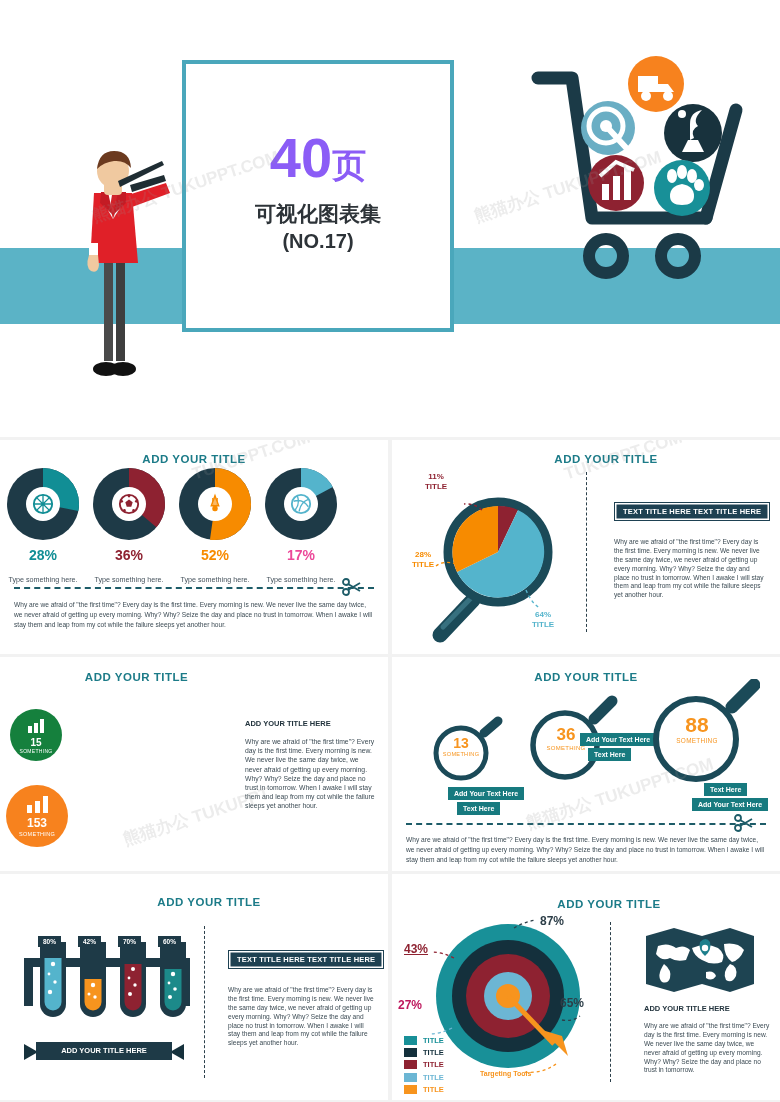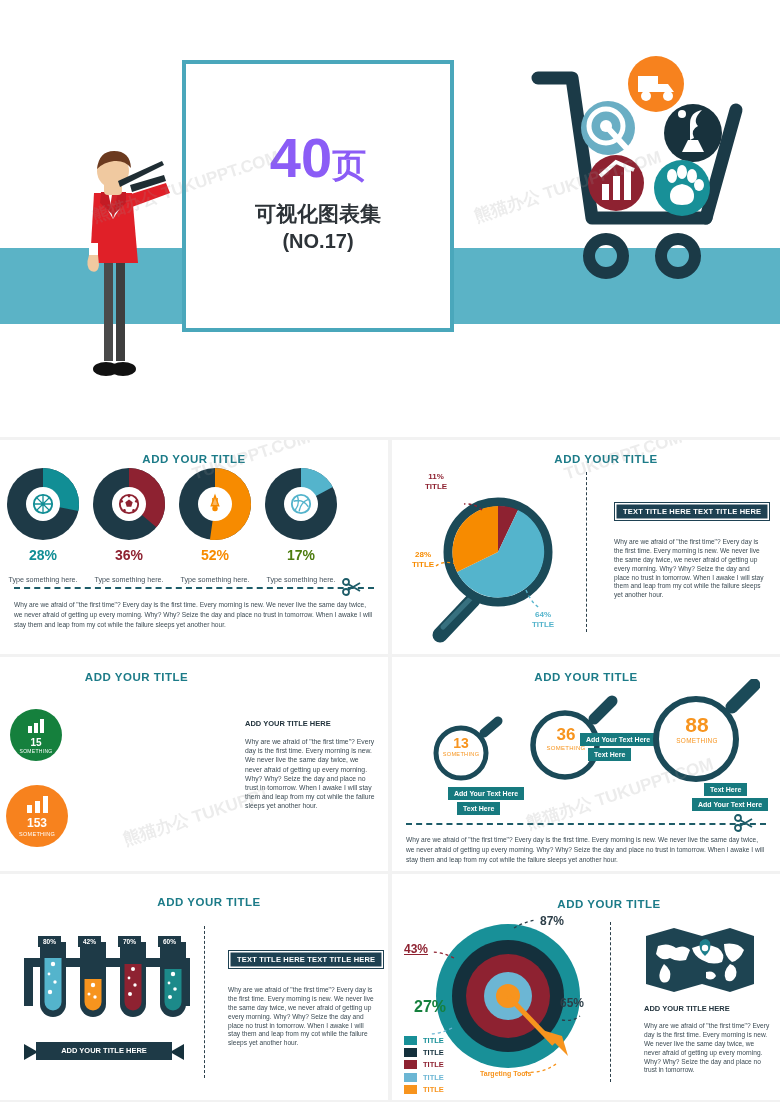--- a/index.html
+++ b/index.html
@@ -246,21 +246,21 @@
             <circle r="18" cx="18" cy="18" fill="#1e3a47"></circle>
             <circle r="9" cx="18" cy="18" fill="transparent" stroke="#54b4cc" stroke-width="18" stroke-dasharray="9.61 46.91"></circle>
           </svg>
           <div class="donut-hole">
             <svg width="22" height="22" viewBox="0 0 24 24">
               <circle cx="12" cy="12" r="10" fill="none" stroke="#54b4cc" stroke-width="2"></circle>
               <path d="M4 9c6-2 12 0 16 6M8 3c2 6 1 12-3 16M20 7c-5 2-9 7-10 13" stroke="#54b4cc" stroke-width="1.5" fill="none"></path>
             </svg>
           </div>
         </div>
-        <div class="pct" style="color:#4d7c0f">17%</div>
+        <div class="pct" style="color:#ec4899">17%</div>
         <div class="cap">Type something here.</div>
       </div>
     </div>
 
     <div class="dashline" style="top:147px;"></div>
     <svg class="scissor" style="left:342px; top:138px;" width="20" height="18" viewBox="0 0 20 18">
       <circle cx="4" cy="4" r="3" fill="none" stroke="#1d5c68" stroke-width="1.8"></circle>
       <circle cx="4" cy="14" r="3" fill="none" stroke="#1d5c68" stroke-width="1.8"></circle>
       <path d="M6 6 L18 13 M6 12 L18 5" stroke="#1d5c68" stroke-width="1.8"></path>
     </svg>
@@ -449,21 +449,21 @@
       <path d="M118 118 l22 22 l-6 -20 l-20 -6 Z" fill="#f7941e"></path>
       <path d="M86 12 q10 -6 22 -8" stroke="#2d3e48" stroke-width="1.3" fill="none" stroke-dasharray="3 3"></path>
       <path d="M26 42 q-12 -6 -22 -6" stroke="#8e2231" stroke-width="1.3" fill="none" stroke-dasharray="3 3"></path>
       <path d="M24 112 q-12 6 -22 6" stroke="#6cb6d4" stroke-width="1.3" fill="none" stroke-dasharray="3 3"></path>
       <path d="M134 104 q10 2 18 -4" stroke="#2d3e48" stroke-width="1.3" fill="none" stroke-dasharray="3 3"></path>
       <path d="M128 148 q-14 10 -32 8" stroke="#f7941e" stroke-width="1.3" fill="none" stroke-dasharray="3 3"></path>
     </svg>
 
     <div style="position:absolute; left:148px; top:40px; font-size:12px; font-weight:bold; color:#2d3e48;">87%</div>
     <div style="position:absolute; left:12px; top:68px; font-size:12px; font-weight:bold; color:#8e2231;text-decoration:underline;">43%</div>
-    <div style="position:absolute; left:22px; top:124px; font-size:16px; font-weight:bold; color:#15803d;">27%</div>
+    <div style="position:absolute; left:6px; top:124px; font-size:12px; font-weight:bold; color:#be185d;">27%</div>
     <div style="position:absolute; left:168px; top:122px; font-size:12px; font-weight:bold; color:#2d3e48;">65%</div>
     <div style="position:absolute; left:88px; top:196px; font-size:7px; font-weight:bold; color:#f7941e;">Targeting Tools</div>
 
     <div class="legend" style="left:12px; top:162px;">
       <div class="legend-row">
         <span class="legend-sw" style="background:#189098"></span>
         <span class="legend-tx" style="color:#189098">TITLE</span>
       </div>
       <div class="legend-row">
         <span class="legend-sw" style="background:#14303c"></span>

